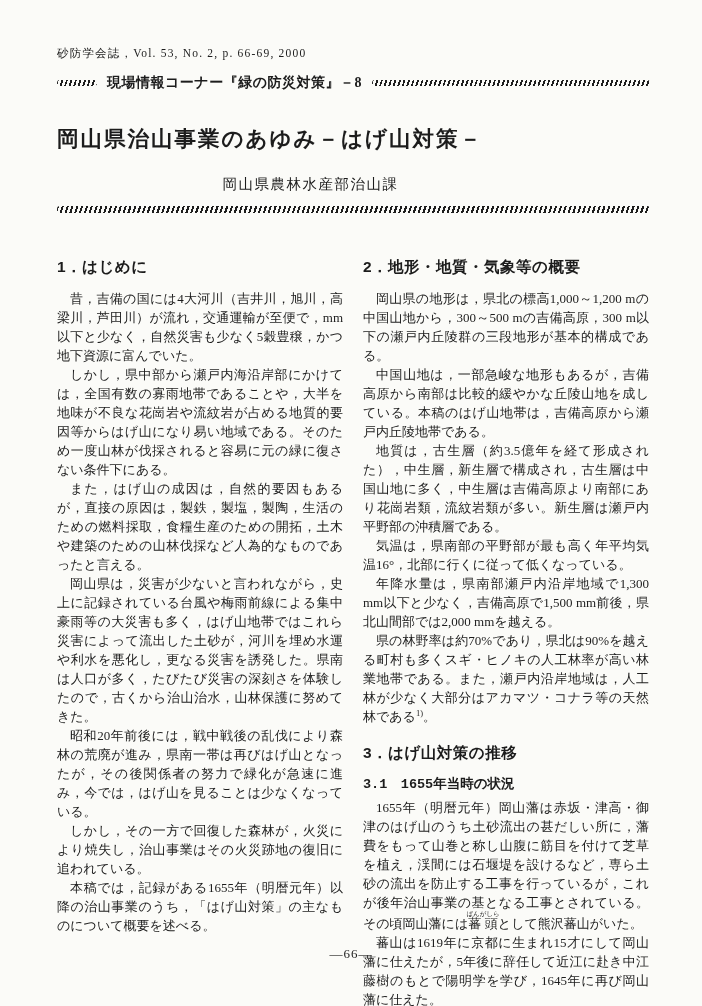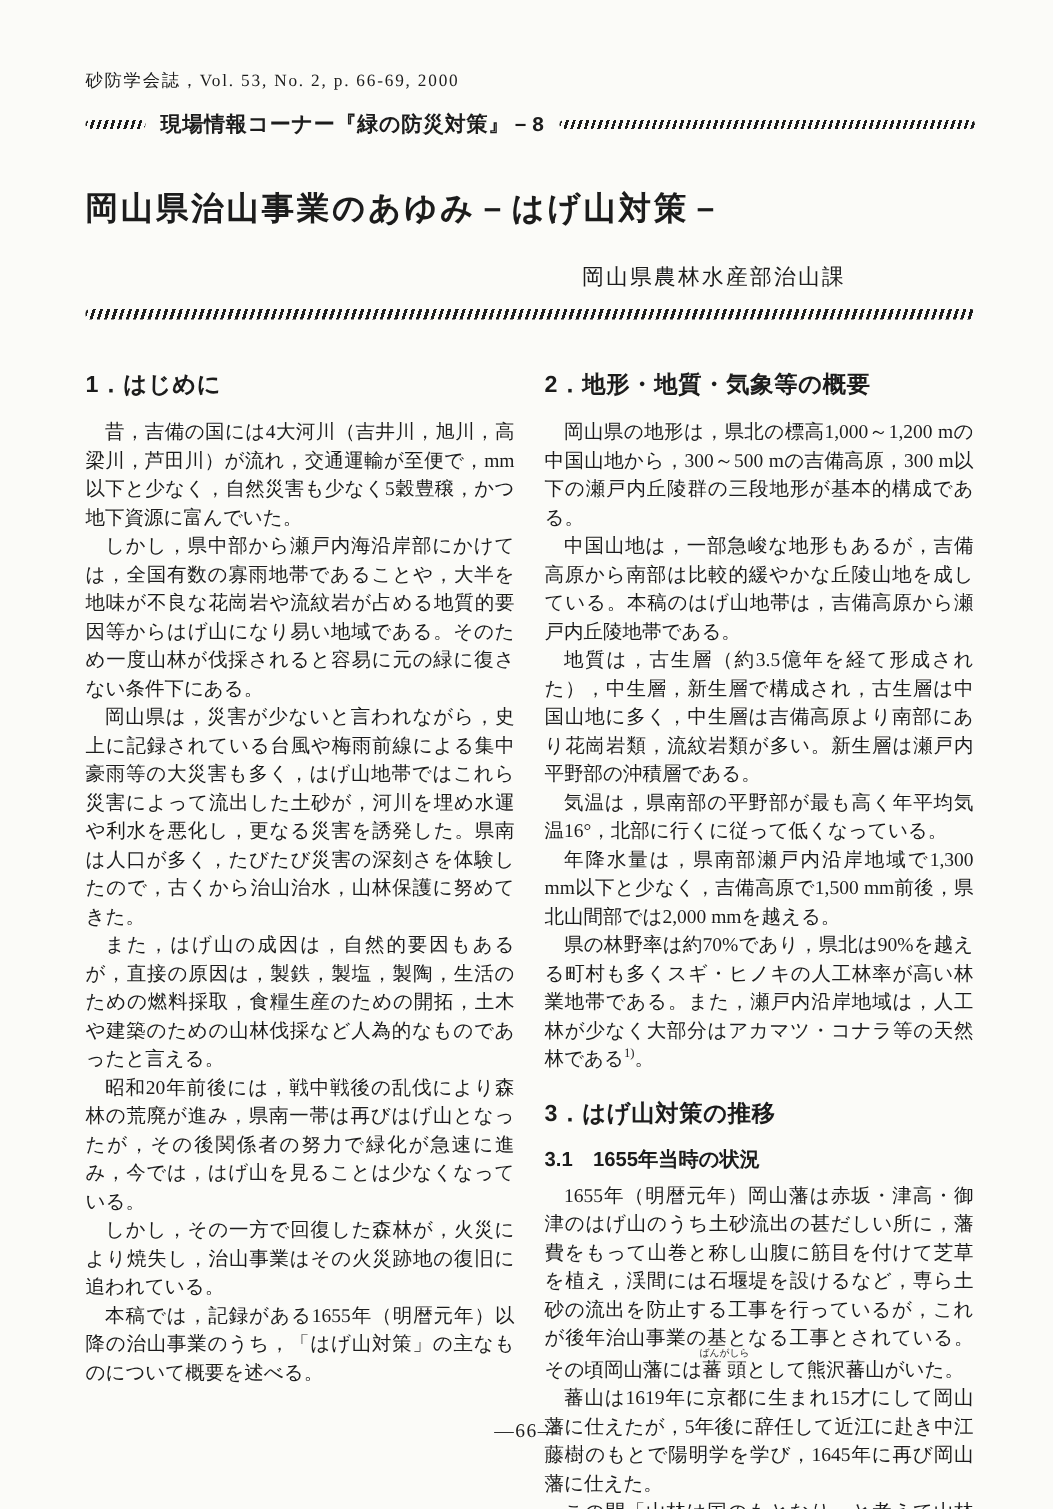--- a/index.html
+++ b/index.html
@@ -21,38 +21,38 @@
 
   .corner-row { display:flex; align-items:center; margin-top:13px; gap:10px; }
   .wave {
     height:6px;
     background:repeating-linear-gradient(108deg,#1d1d1d 0px,#1d1d1d 1.8px,transparent 1.8px,transparent 4.3px);
     border-radius:3px;
   }
   .wave-short { width:40px; }
   .wave-long { flex:1; }
   .corner-label {
-    font-family:Liberation Mono, monospace;
+    font-family:Liberation Serif, serif;
     font-weight:bold;
     font-size:14px;
     letter-spacing:0.5px;
     white-space:nowrap;
   }
 
   .doc-title {
     text-align:left;
     font-size:21.5px;
     font-weight:bold;
     letter-spacing:2px;
     margin-top:32px;
     white-space:nowrap;
   }
 
   .doc-author {
-    text-align:right;
+    text-align:center;
     font-size:14.5px;
     letter-spacing:1.5px;
     margin-top:22px;
     padding-right:86px;
   }
 
   .divider {
     margin-top:12px;
     height:7px;
     background:repeating-linear-gradient(108deg,#1d1d1d 0px,#1d1d1d 2px,transparent 2px,transparent 4.6px);
@@ -60,26 +60,26 @@
   }
 
   .columns { display:flex; gap:20px; margin-top:28px; }
   .col { width:286px; }
 
   .sec-heading {
     font-family:"Liberation Sans","DejaVu Sans",sans-serif;
     font-weight:bold;
     font-size:15.5px;
     letter-spacing:0.5px;
-    margin:5px 0 11px 0;
+    margin:16px 0 11px 0;
   }
   .sec-heading.spaced { margin-top:17px; }
 
   .sub-heading {
-    font-family:Liberation Sans, sans-serif;
+    font-family:Liberation Mono, monospace;
     font-weight:bold;
     font-size:13.5px;
     margin:9px 0 5px 0;
   }
 
   p.body {
     font-size:13px;
     line-height:19px;
     text-align:justify;
     margin:0;
@@ -117,22 +117,22 @@
   <div class="doc-author">岡山県農林水産部治山課</div>
 
   <div class="divider"></div>
 
   <div class="columns">
 
     <div class="col">
       <h2 class="sec-heading">1．はじめに</h2>
       <p class="body">昔，吉備の国には4大河川（吉井川，旭川，高梁川，芦田川）が流れ，交通運輸が至便で，mm以下と少なく，自然災害も少なく5穀豊穣，かつ地下資源に富んでいた。</p>
       <p class="body">しかし，県中部から瀬戸内海沿岸部にかけては，全国有数の寡雨地帯であることや，大半を地味が不良な花崗岩や流紋岩が占める地質的要因等からはげ山になり易い地域である。そのため一度山林が伐採されると容易に元の緑に復さない条件下にある。</p>
+      <p class="body">また，はげ山の成因は，自然的要因もあるが，直接の原因は，製鉄，製塩，製陶，生活のための燃料採取，食糧生産のための開拓，土木や建築のための山林伐採など人為的なものであったと言える。</p>
       <p class="body">岡山県は，災害が少ないと言われながら，史上に記録されている台風や梅雨前線による集中豪雨等の大災害も多く，はげ山地帯ではこれら災害によって流出した土砂が，河川を埋め水運や利水を悪化し，更なる災害を誘発した。県南は人口が多く，たびたび災害の深刻さを体験したので，古くから治山治水，山林保護に努めてきた。</p>
-      <p class="body">また，はげ山の成因は，自然的要因もあるが，直接の原因は，製鉄，製塩，製陶，生活のための燃料採取，食糧生産のための開拓，土木や建築のための山林伐採など人為的なものであったと言える。</p>
       <p class="body">昭和20年前後には，戦中戦後の乱伐により森林の荒廃が進み，県南一帯は再びはげ山となったが，その後関係者の努力で緑化が急速に進み，今では，はげ山を見ることは少なくなっている。</p>
       <p class="body">しかし，その一方で回復した森林が，火災により焼失し，治山事業はその火災跡地の復旧に追われている。</p>
       <p class="body">本稿では，記録がある1655年（明暦元年）以降の治山事業のうち，「はげ山対策」の主なものについて概要を述べる。</p>
 
     </div>
 
     <div class="col">
       <h2 class="sec-heading">2．地形・地質・気象等の概要</h2>
       <p class="body">岡山県の地形は，県北の標高1,000～1,200 mの中国山地から，300～500 mの吉備高原，300 m以下の瀬戸内丘陵群の三段地形が基本的構成である。</p>
       <p class="body">中国山地は，一部急峻な地形もあるが，吉備高原から南部は比較的緩やかな丘陵山地を成している。本稿のはげ山地帯は，吉備高原から瀬戸内丘陵地帯である。</p>

